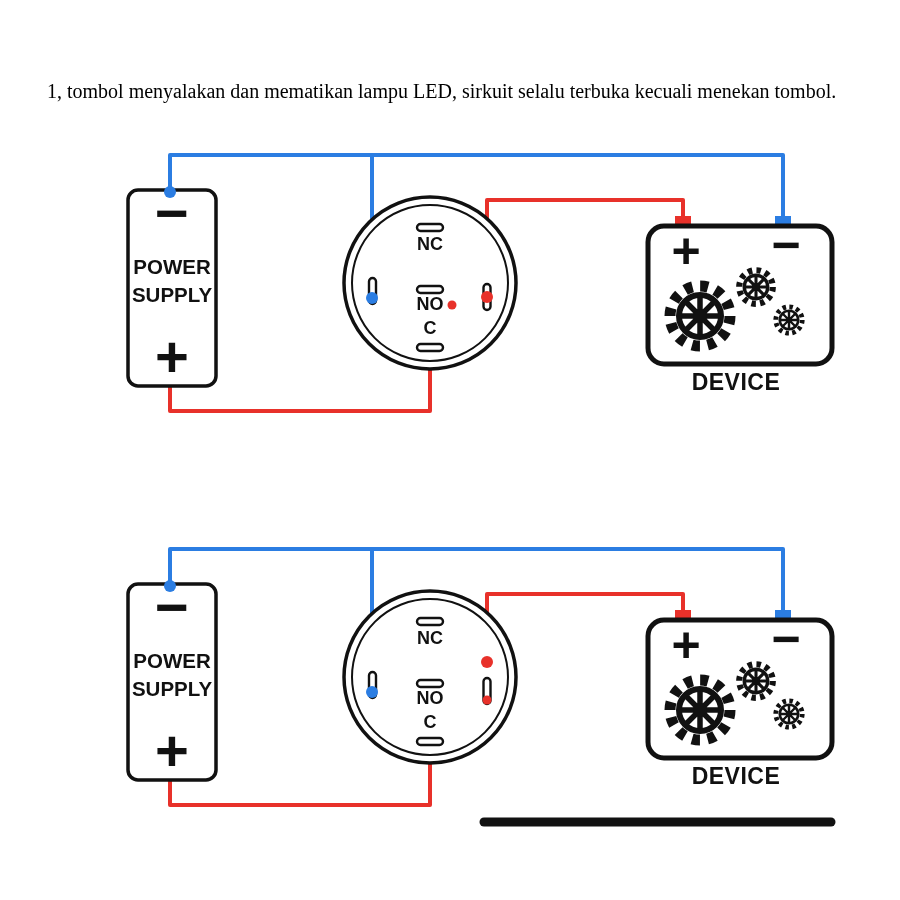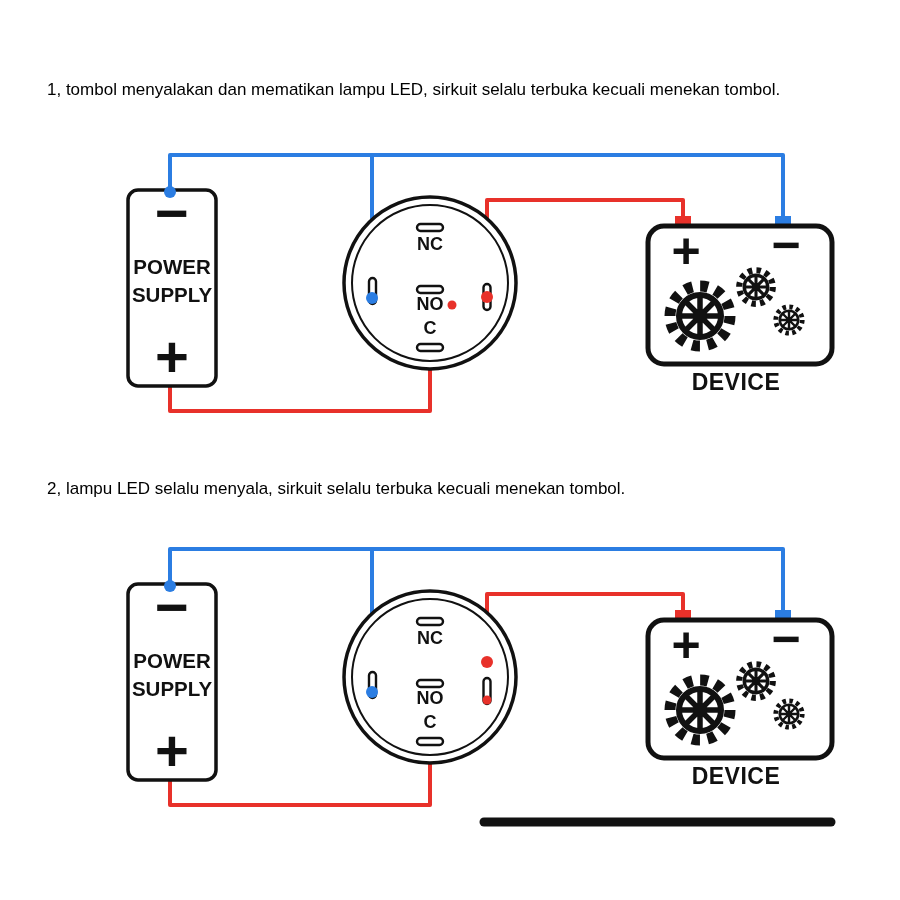--- a/index.html
+++ b/index.html
@@ -2,21 +2,21 @@
 <html><head>
 <meta charset="utf-8">
 <style>
   html,body { margin:0; padding:0; background:#ffffff; }
   #page {
     position:relative; width:900px; height:900px; background:#ffffff;
     overflow:hidden; font-family:"Liberation Sans", sans-serif;
   }
   .caption {
     position:absolute; left:47px; white-space:nowrap;
-    font-family:Liberation Sans, sans-serif; font-size:17px; color:#000;
+    font-family:Liberation Serif, serif; font-size:20px; color:#000;
   }
   #caption1 { top:80px; }
   #caption2 { top:479px; }
   svg { position:absolute; left:0; top:0; }
 
   .box        { fill:#ffffff; stroke:#111111; stroke-width:3.5; }
   .box-thick  { fill:#ffffff; stroke:#111111; stroke-width:5; }
   .circ-outer { fill:#ffffff; stroke:#111111; stroke-width:3.5; }
   .circ-inner { fill:none;    stroke:#111111; stroke-width:2; }
   .slot       { fill:#ffffff; stroke:#111111; stroke-width:2.4; }
@@ -30,21 +30,20 @@
   .devlabel { font-family:"Liberation Sans",sans-serif; font-weight:bold; font-size:23px;   text-anchor:middle; letter-spacing:0.5px; fill:#111111; }
 
   .gearpart { stroke:#111111; fill:none; }
 </style>
 </head>
 <body>
 
 <div id="page">
 
   <div id="caption1" class="caption">1, tombol menyalakan dan mematikan lampu LED, sirkuit selalu terbuka kecuali menekan tombol.</div>
-  <div id="caption2" class="caption">2, lampu LED selalu menyala, sirkuit selalu terbuka kecuali menekan tombol.</div>
 
   <svg width="900" height="900" viewBox="0 0 900 900">
 
     <defs>
 
       <g id="gear">
         <circle class="gearpart" r="30" stroke-width="11" stroke-dasharray="8 7.7"></circle>
         <circle class="gearpart" r="21" stroke-width="6"></circle>
         <path class="gearpart" stroke-width="5.5" d="M0 -21 L0 21 M-21 0 L21 0 M-14.8 -14.8 L14.8 14.8 M-14.8 14.8 L14.8 -14.8"></path>
         <circle r="6.5" fill="#111111" stroke="none"></circle>

